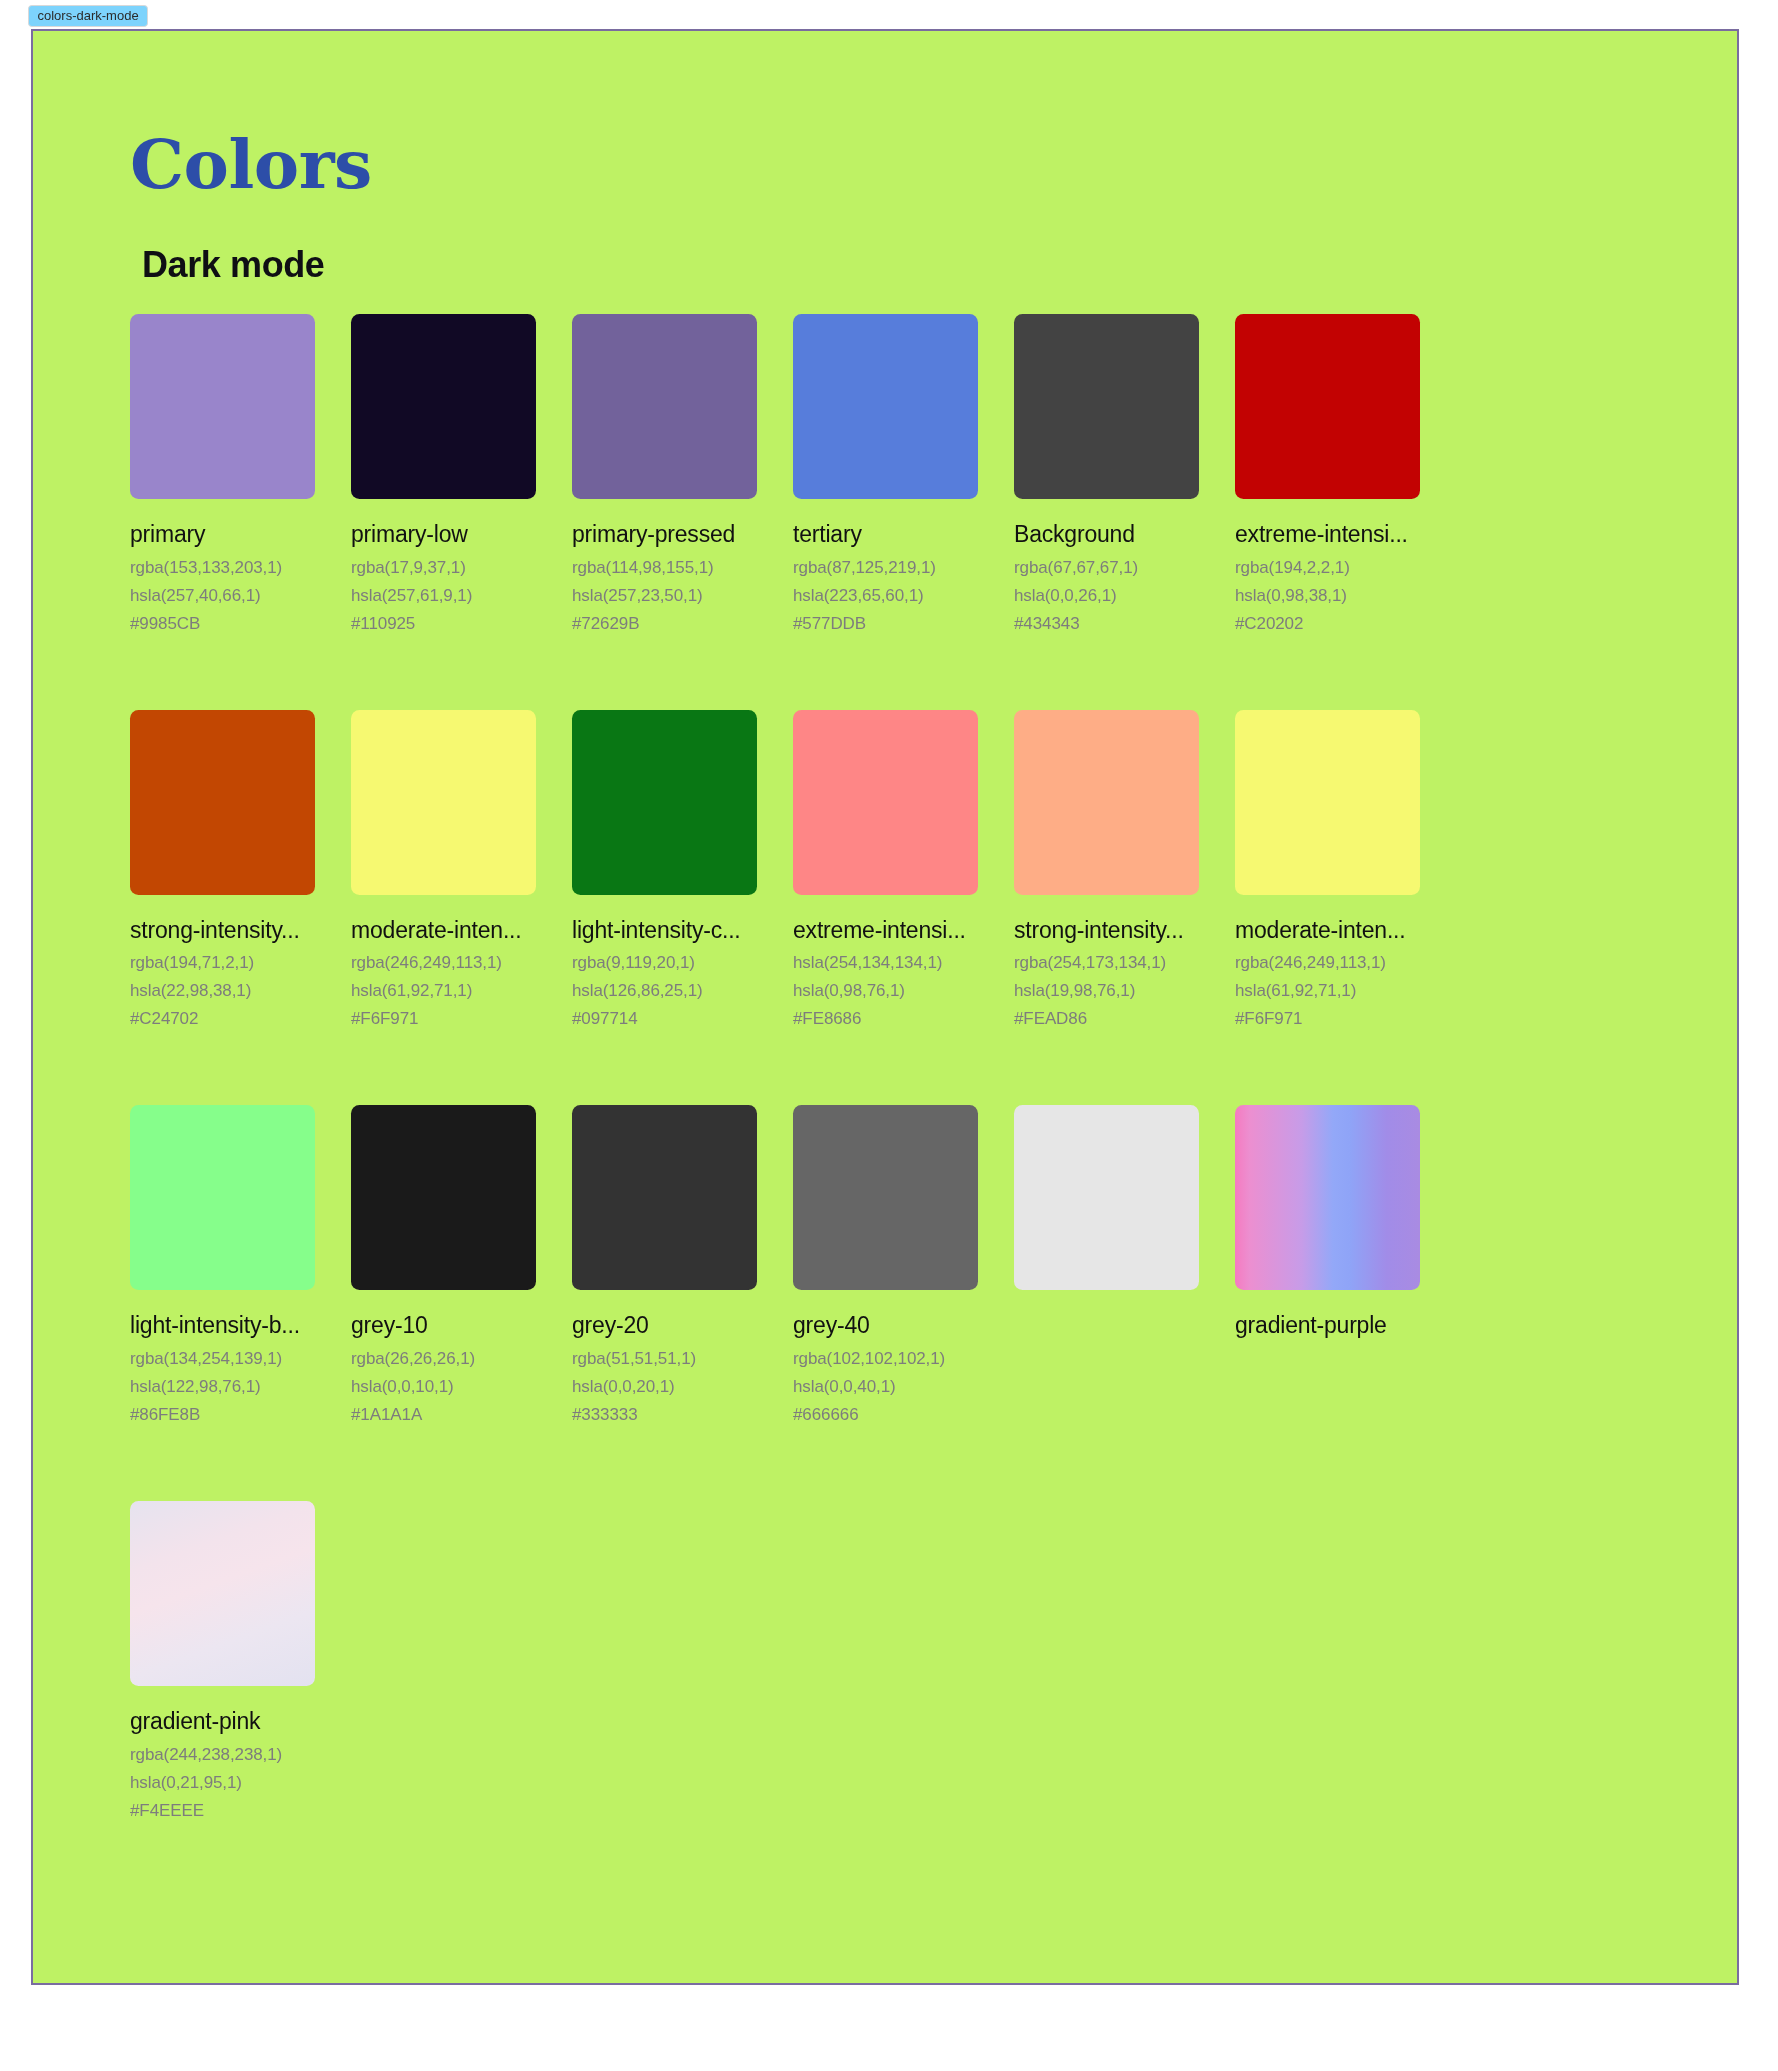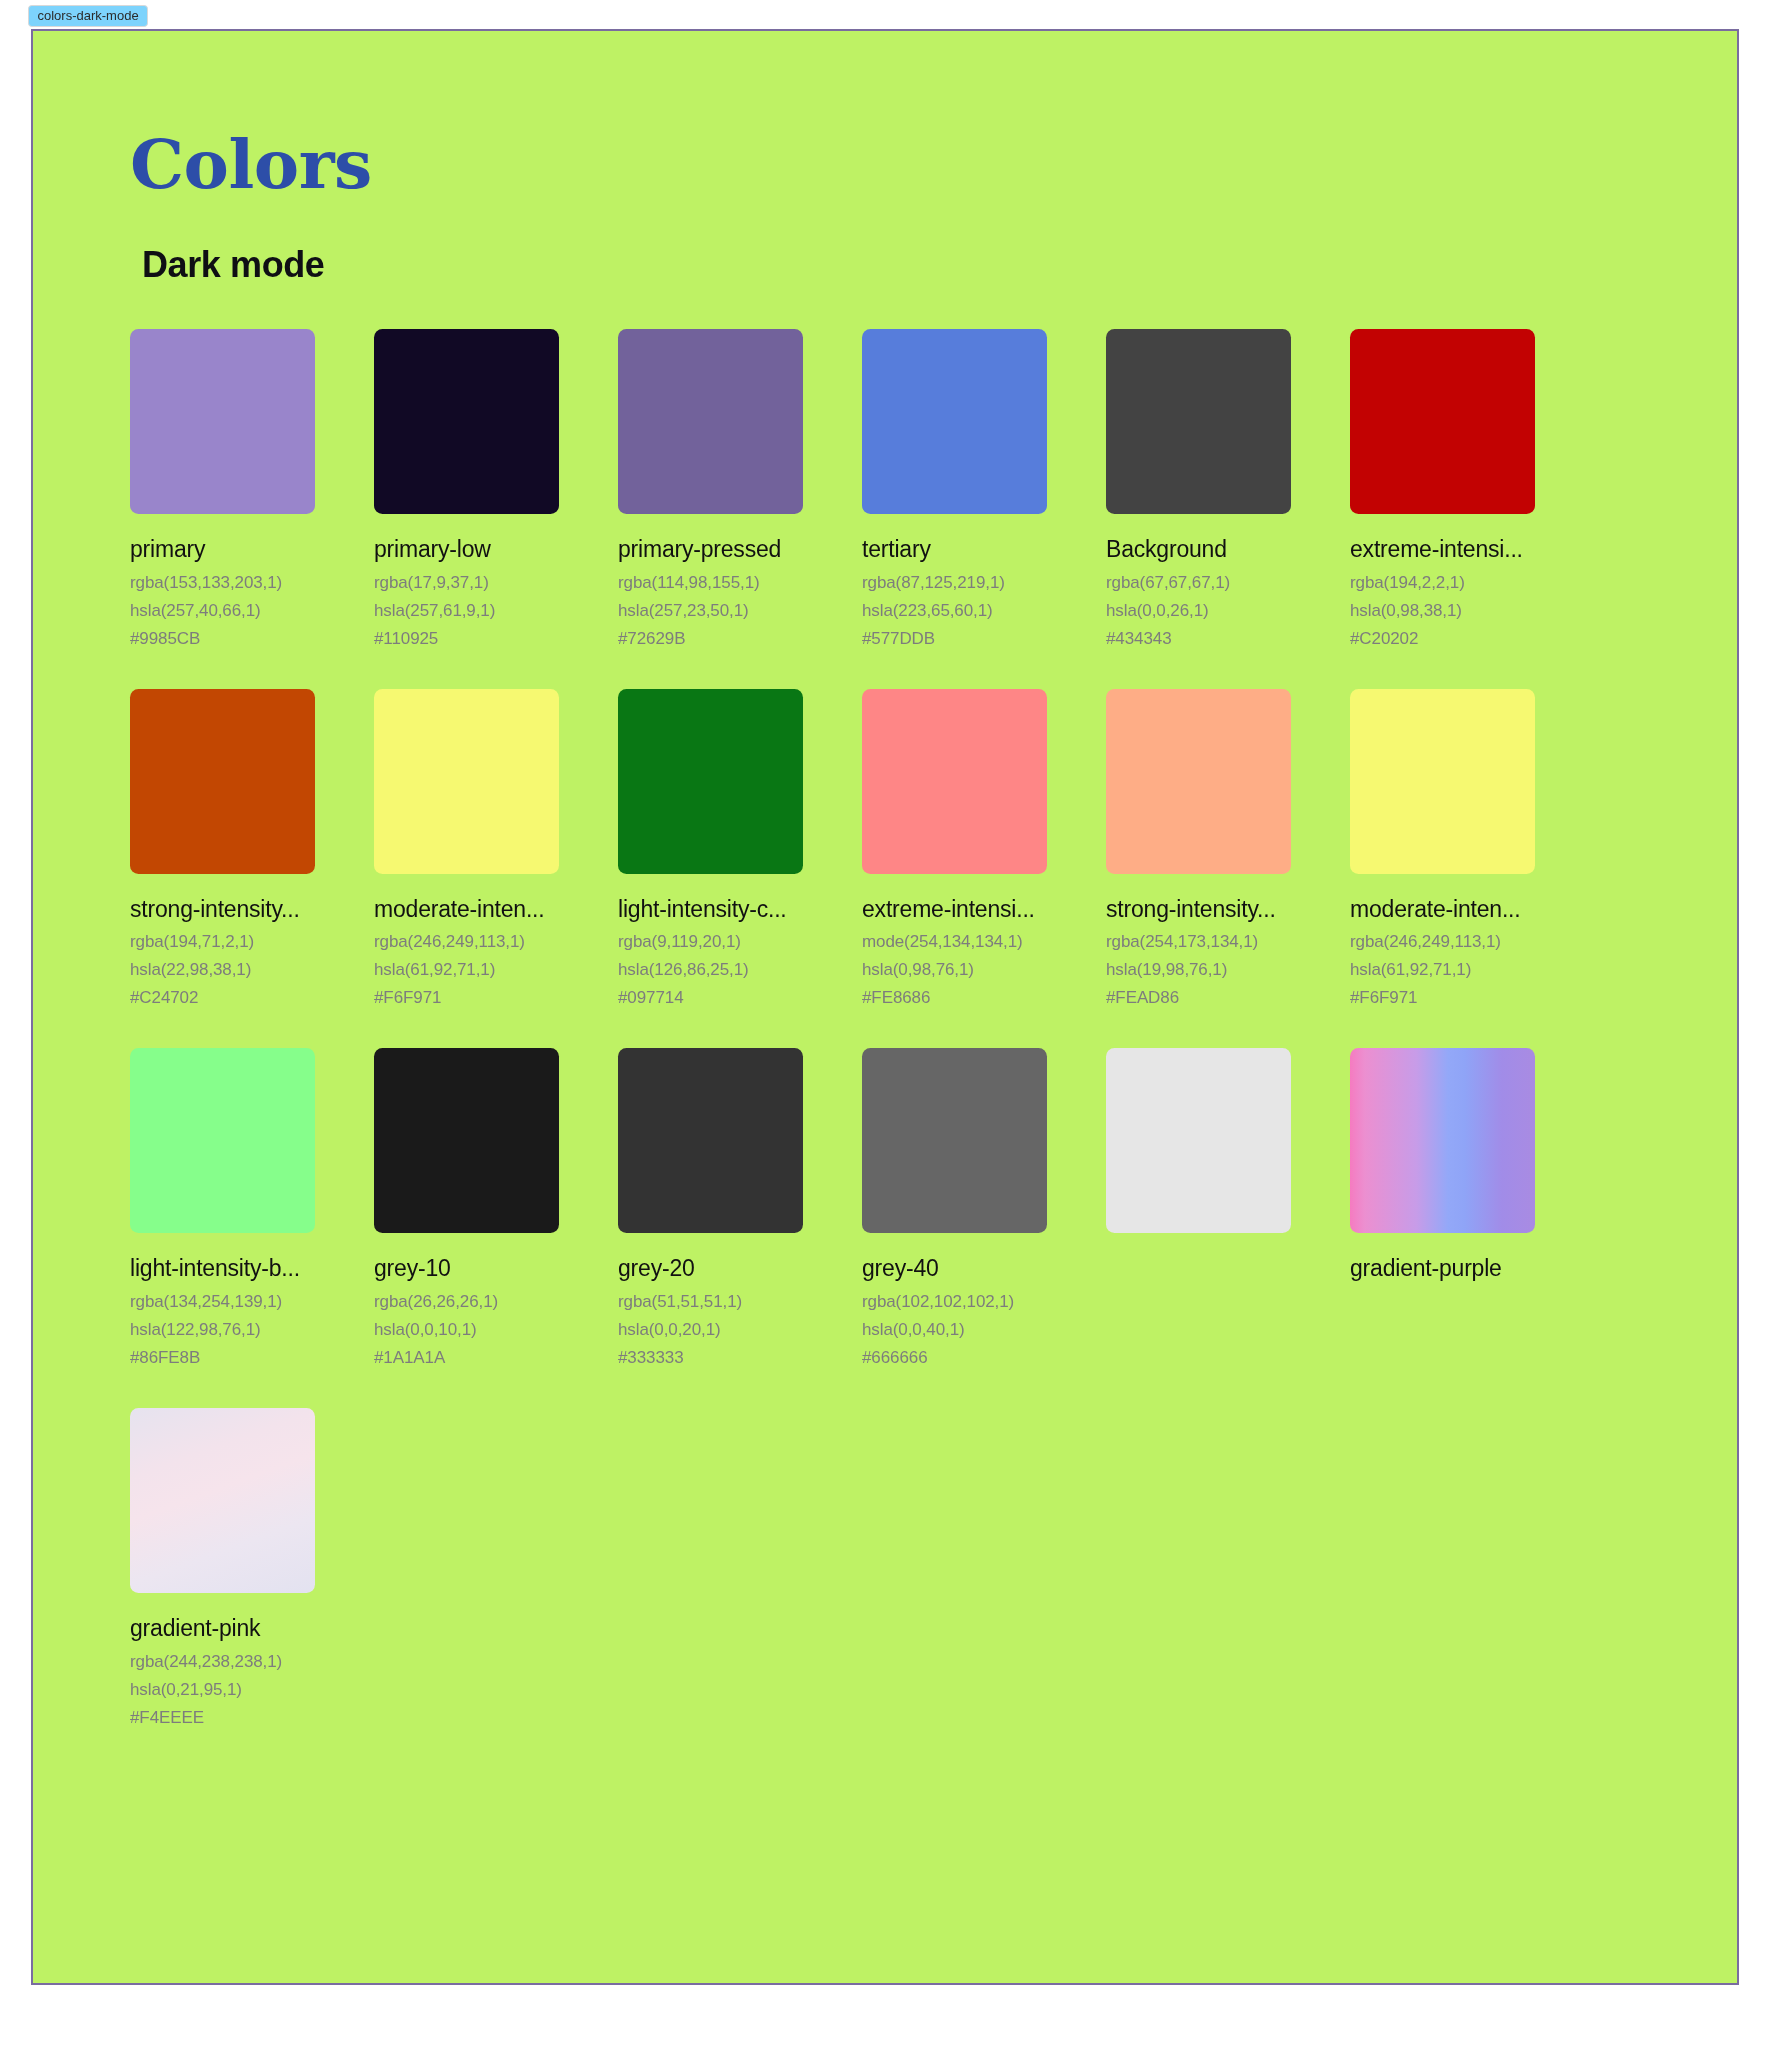--- a/index.html
+++ b/index.html
@@ -81,26 +81,27 @@
     line-height: 42px;
     letter-spacing: -0.4px;
     color: #0f0f14;
     white-space: nowrap;
   }
 
   
   .swatch-grid {
     position: absolute;
     left: 97px;
-    top: 298px;
+    top: 283px;
     width: 1476px;
     display: grid;
     grid-template-columns: repeat(6, 185px);
     column-gap: 59px;
     row-gap: 0;
+    gap: 36px;
   }
 
   .swatch-cell {
     width: 185px;
     box-sizing: border-box;
     margin-bottom: 36px;
   }
 
   .swatch-chip {
     width: 185px;
@@ -247,21 +248,21 @@
               <div class="swatch-value">hsla(126,86,25,1)</div>
               <div class="swatch-value">#097714</div>
             </div>
           </div>
         </div>
         <div class="swatch-cell">
           <div class="swatch-chip" style="background-color: rgb(254, 134, 134);"></div>
           <div class="swatch-meta">
             <div class="swatch-name">extreme-intensi...</div>
             <div class="swatch-values">
-              <div class="swatch-value">mode(254,134,134,1)</div>
+              <div class="swatch-value">hsla(254,134,134,1)</div>
               <div class="swatch-value">hsla(0,98,76,1)</div>
               <div class="swatch-value">#FE8686</div>
             </div>
           </div>
         </div>
         <div class="swatch-cell">
           <div class="swatch-chip" style="background-color: rgb(254, 173, 134);"></div>
           <div class="swatch-meta">
             <div class="swatch-name">strong-intensity...</div>
             <div class="swatch-values">

